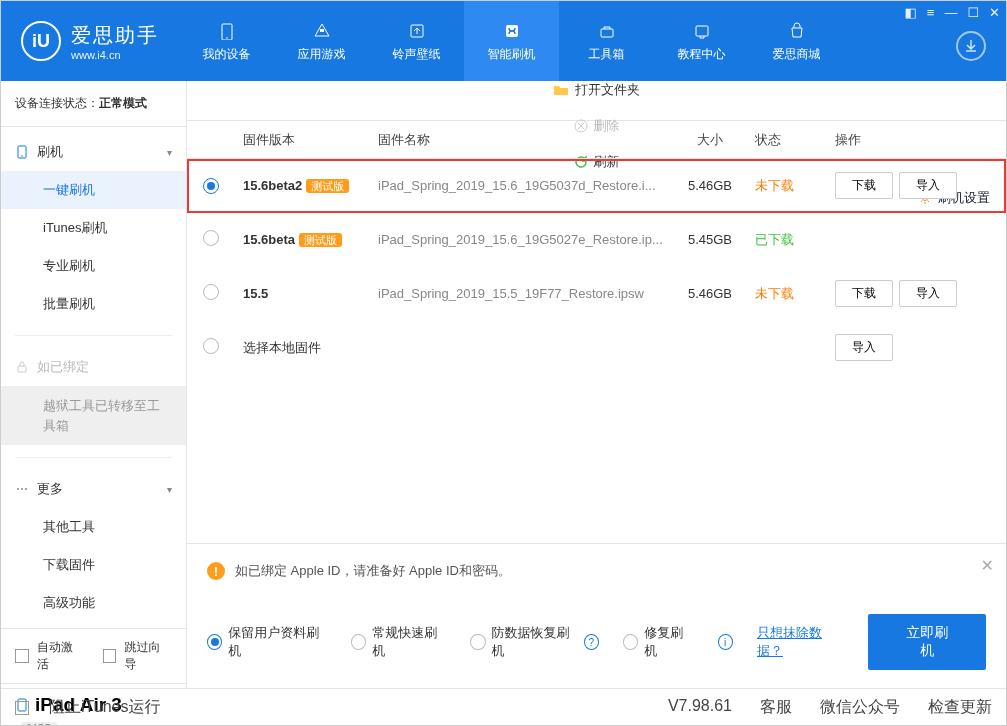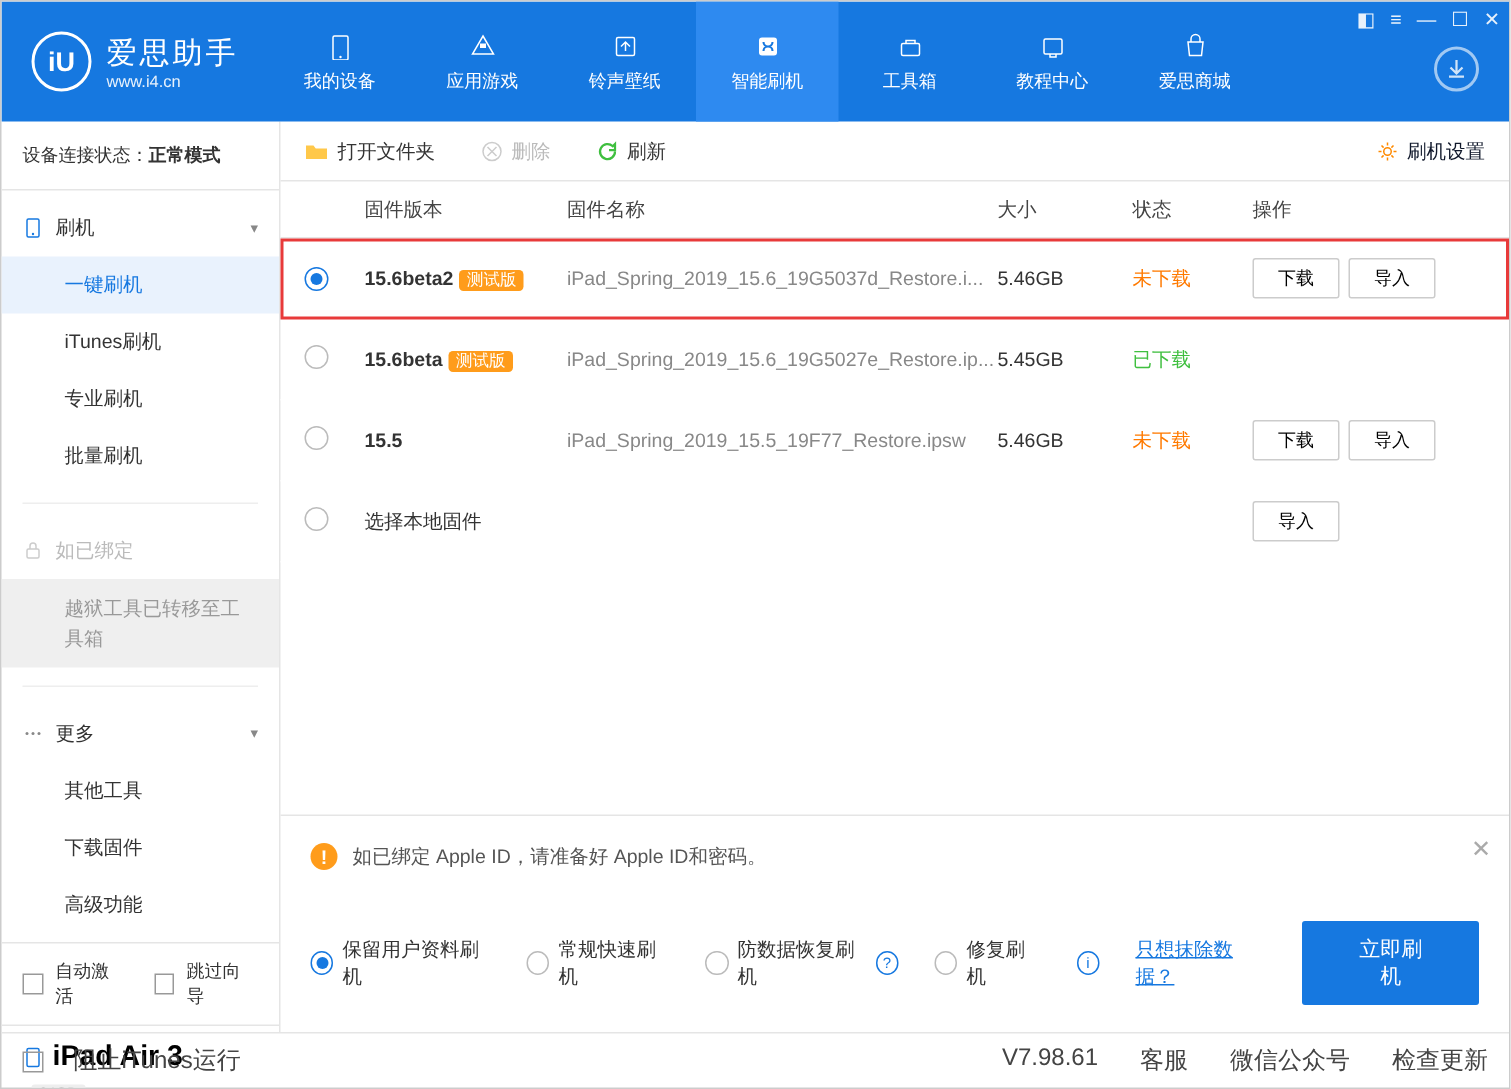--- a/index.html
+++ b/index.html
@@ -24,29 +24,29 @@
 .side-section { padding:6px 0;}
 .side-head { display:flex; align-items:center; gap:8px; padding:10px 14px; color:#333; font-size:13px; cursor:pointer;}
 .side-head .chev { margin-left:auto; color:#888; font-size:10px;}
 .side-items { }
 .side-item { padding:10px 14px 10px 42px; font-size:13px; color:#333; cursor:pointer;}
 .side-item.active { background:#e9f2fd; color:#1678e0;}
 .side-item.disabled { background:#efefef; color:#999; padding:10px 14px 10px 42px; line-height:1.5;}
 .side-head.muted { color:#bbb;}
 .side-head svg{flex-shrink:0;}
 .main { flex:1; display:flex; flex-direction:column; position:relative;}
-.toolbar { height:40px; border-bottom:1px solid #e5e5e5; display:flex; align-items:center; padding:0 16px; gap:31px;}
+.toolbar { height:40px; border-bottom:1px solid #e5e5e5; display:flex; align-items:center; padding:0 16px; gap:18px;flex-direction:column;}
 .tool-btn { display:flex; align-items:center; gap:6px; font-size:13px; cursor:pointer;}
 .tool-btn.disabled { color:#bbb;}
 .tool-right { margin-left:auto; color:#0f172a; display:flex; align-items:center; gap:6px;}
 .table-head { height:38px; display:flex; align-items:center; border-bottom:1px solid #e5e5e5; padding:0 16px; color:#444; font-size:13px;}
 .col-chk{width:40px;}
 .col-version{width:135px;}
 .col-name{flex:1;}
-.col-size{width:90px; text-align:left;}
+.col-size{width:90px; text-align:center;}
 .col-status{width:80px;}
 .col-action{width:155px;}
 .row { height:54px; display:flex; align-items:center; padding:0 16px; border-bottom:1px solid #fff;}
 .row.highlight { outline:2px solid #e83a3a; outline-offset:-2px;}
 .radio { width:16px; height:16px; border:1.5px solid #bbb; border-radius:50%; display:inline-flex; align-items:center; justify-content:center;}
 .radio.selected { border-color:#1678e0;}
 .radio.selected::after { content:""; width:8px; height:8px; background:#1678e0; border-radius:50%;}
 .badge { background:#ff9c1b; color:#fff; font-size:11px; padding:1px 5px; border-radius:3px; margin-left:4px;}
 .status-orange { color:#ff7a00;}
 .status-green { color:#3fbf3f;}

